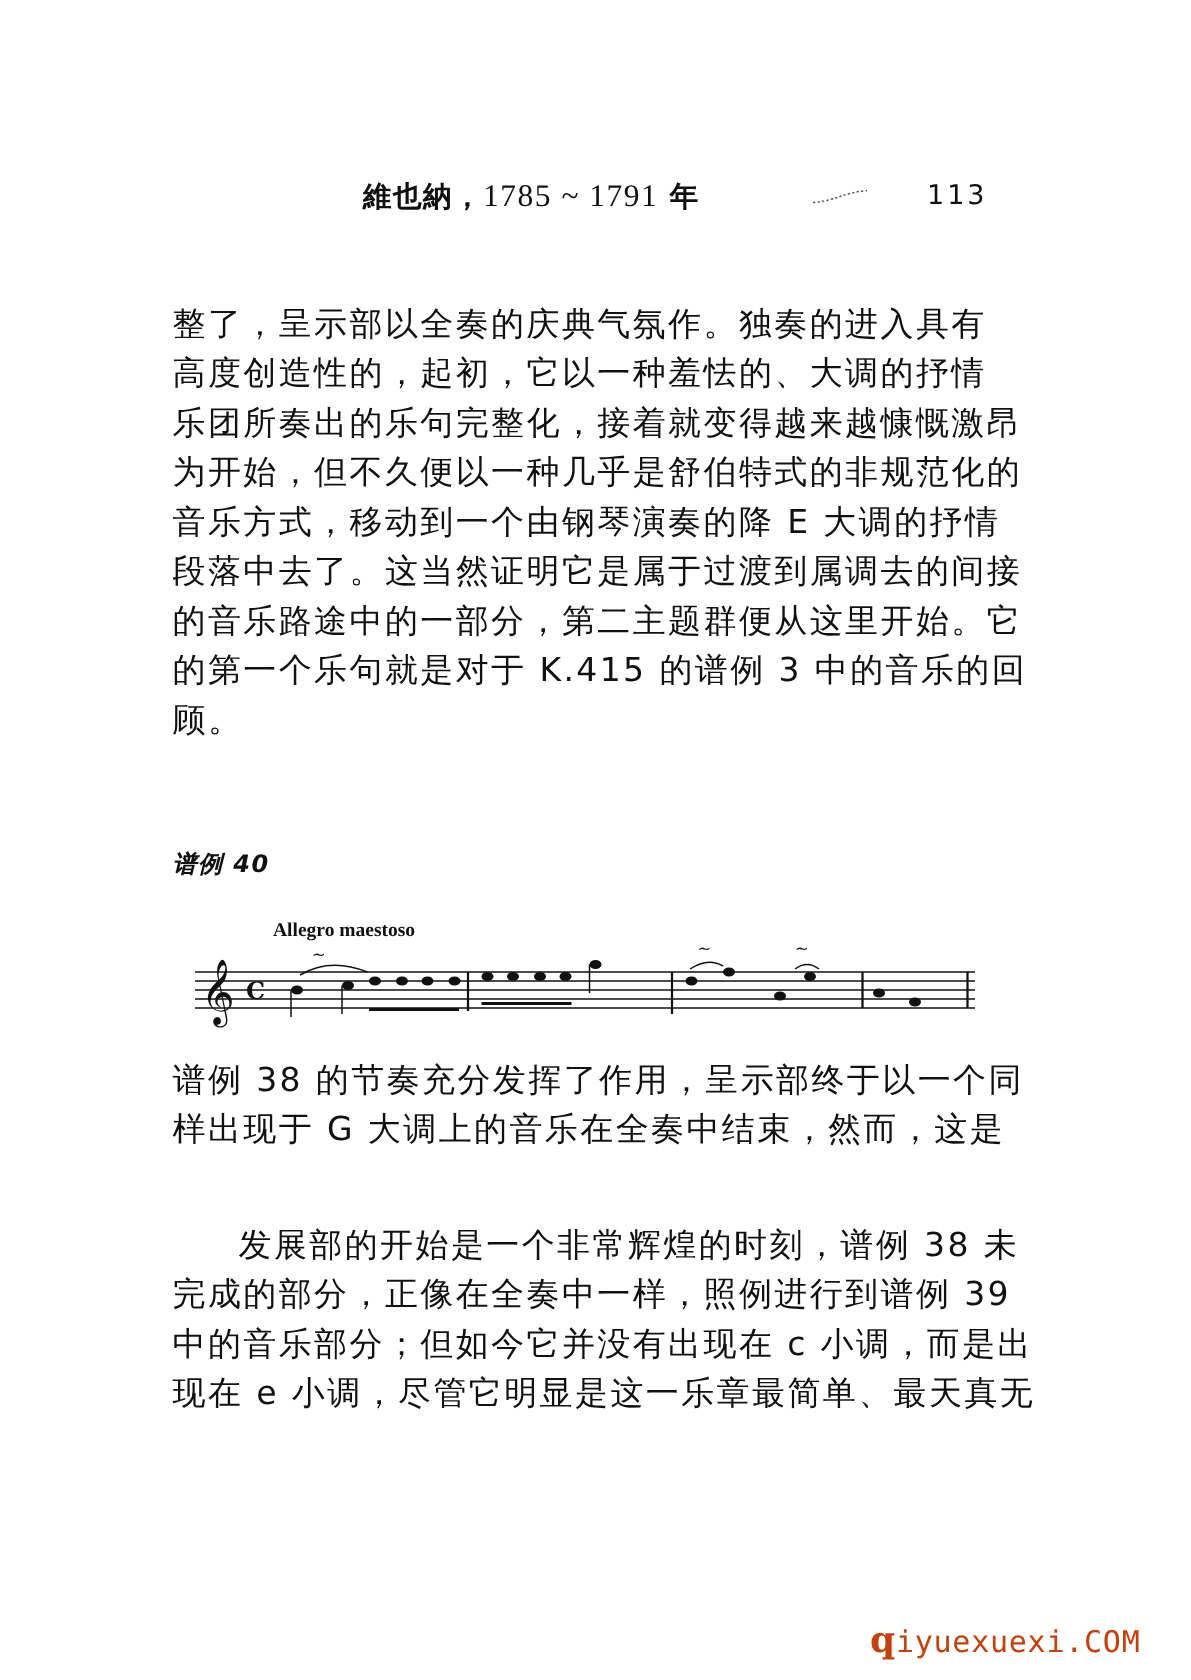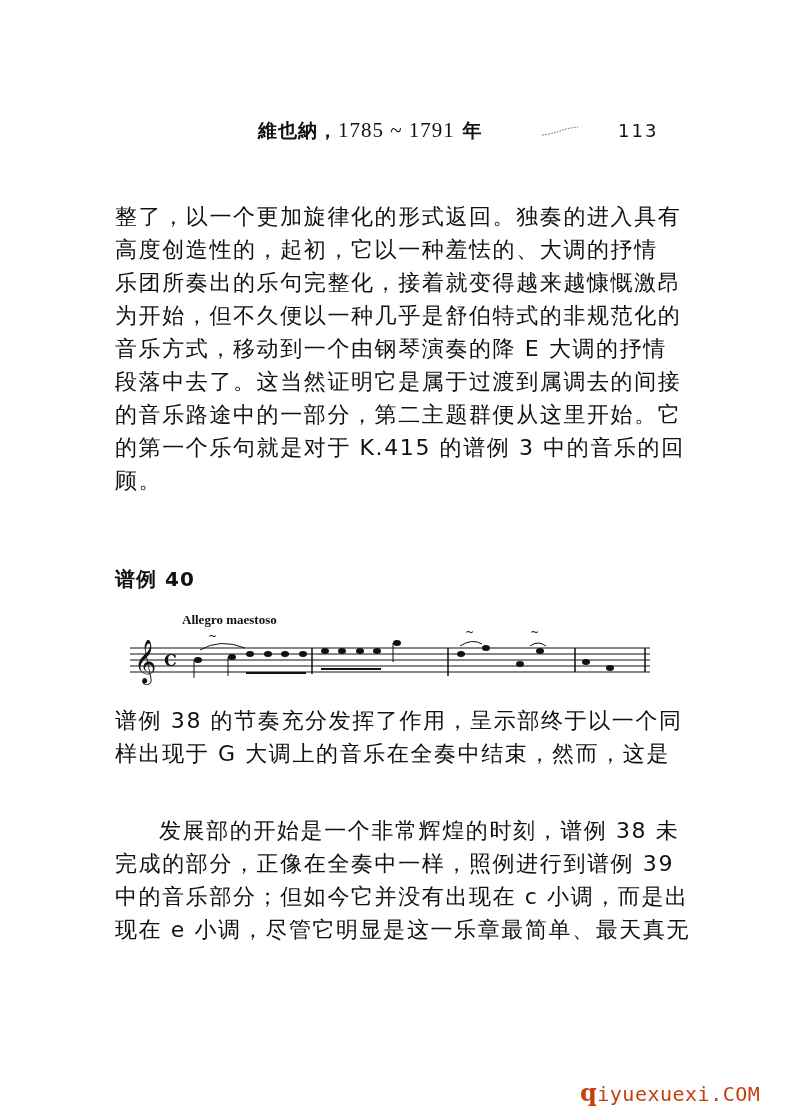--- a/index.html
+++ b/index.html
@@ -1,29 +1,29 @@
 <!DOCTYPE html>
 <html><head>
 <meta charset="utf-8">
 <style>
   html, body { margin: 0; padding: 0; background: #ffffff; }
   body { width: 794px; height: 1120px; position: relative; overflow: hidden;
          font-family: "DejaVu Sans", sans-serif; color: #111; }
   .header { position: absolute; top: 118px; left: 0; width: 794px; height: 30px; }
-  .header-title { position: absolute; left: 258px; top: 0; font-family: "DejaVu Serif", serif;
+  .header-title { position: absolute; left: 242px; top: 0; font-family: "DejaVu Serif", serif;
                   font-size: 19px; font-weight: bold; letter-spacing: 1px; white-space: nowrap; text-align: center; }
   .header-title .yr { font-weight: normal; font-family: "Liberation Serif", serif; font-size: 21px; }
   .header-ornament { position: absolute; left: 540px; top: 8px; width: 40px; height: 10px; }
   .header-page { position: absolute; left: 618px; top: 2px; font-size: 18px; font-family: "DejaVu Sans", sans-serif; letter-spacing: 2px; }
   .text-block { position: absolute; left: 115px; width: 570px; }
   .line { height: 33px; line-height: 33px; font-size: 22px; white-space: nowrap;
           letter-spacing: 1.6px; font-family: "DejaVu Sans", sans-serif; }
   .line.indent { padding-left: 44px; }
-  .example-label { position: absolute; left: 115px; top: 566px; font-size: 20px;
-                   font-weight: bold; letter-spacing: 1px; }
+  .example-label { position: absolute; left: 115px; top: 566px; font-size: 16px;
+                   font-weight: bold; letter-spacing: 1px; font-style: italic; }
   .score { position: absolute; left: 120px; top: 612px; width: 560px; height: 80px; }
   .tempo { position: absolute; left: 62px; top: 0; font-family: Liberation Serif, serif;
            font-weight: bold; font-size: 13px; }
   .watermark { position: absolute; left: 580px; top: 1078px; font-size: 20px; color: #c2410c;
                font-family: "DejaVu Sans Mono", monospace; letter-spacing: 0.5px; }
   .watermark b { font-family: "DejaVu Serif", serif; font-size: 24px; }
 </style>
 </head>
 <body>
 
@@ -31,21 +31,21 @@
   <div class="header-title">
     <span>維也納，</span><span class="yr">1785 ~ 1791</span><span> 年</span>
   </div>
   <svg class="header-ornament" viewBox="0 0 40 10">
     <path d="M2 9 Q12 8 20 5 T38 1" stroke="#555" stroke-width="1" fill="none" stroke-dasharray="1.5 1.5"></path>
   </svg>
   <div class="header-page">113</div>
 </div>
 
 <div class="text-block" style="top:200px;">
-  <div class="line">整了，以一个更加旋律化的形式返回。独奏的进入具有</div>
+  <div class="line">整了，呈示部以全奏的庆典气氛作。独奏的进入具有</div>
   <div class="line">高度创造性的，起初，它以一种羞怯的、大调的抒情</div>
   <div class="line">乐团所奏出的乐句完整化，接着就变得越来越慷慨激昂</div>
   <div class="line">为开始，但不久便以一种几乎是舒伯特式的非规范化的</div>
   <div class="line">音乐方式，移动到一个由钢琴演奏的降 E 大调的抒情</div>
   <div class="line">段落中去了。这当然证明它是属于过渡到属调去的间接</div>
   <div class="line">的音乐路途中的一部分，第二主题群便从这里开始。它</div>
   <div class="line">的第一个乐句就是对于 K.415 的谱例 3 中的音乐的回</div>
   <div class="line">顾。</div>
 </div>
 

